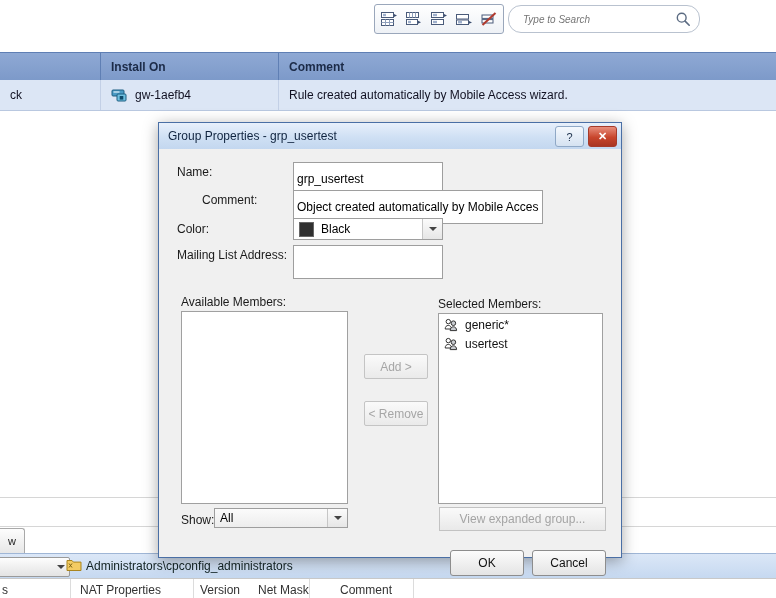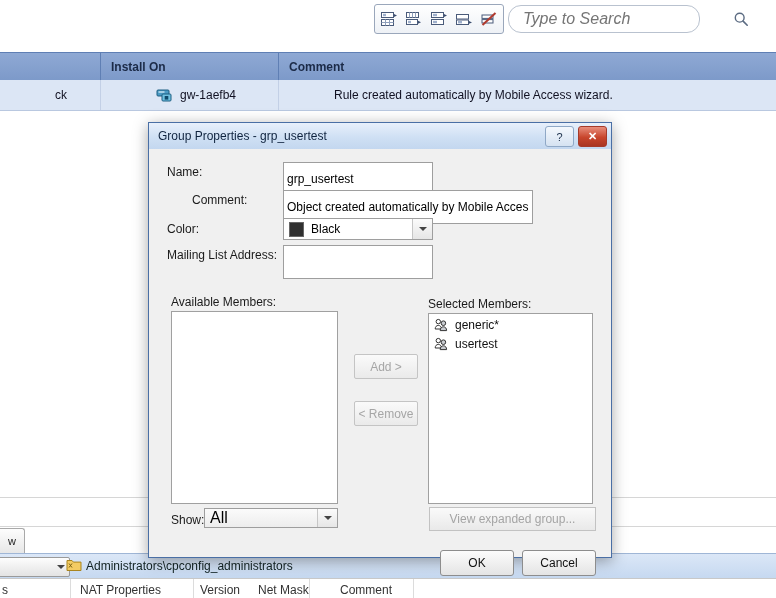--- a/index.html
+++ b/index.html
@@ -28,40 +28,40 @@
     padding:0;position:relative;
   }
 
   .search-wrap{
     position:absolute;left:508px;top:5px;width:170px;height:26px;
     border:1px solid #b9c2cf;border-radius:13px;background:#fff;
     display:flex;align-items:center;padding:0 8px 0 12px;
   }
   .search-input{
     border:0;outline:0;flex:1;font-family:"Liberation Sans",sans-serif;
-    font-size:16px;font-style:italic;color:#8a8f98;background:transparent;
+    font-size:10px;font-style:italic;color:#8a8f98;background:transparent;
   }
   .search-icon{width:16px;height:16px;flex:0 0 16px;}
 
   
   .rules-header{
     position:absolute;left:0;top:52px;width:776px;height:28px;
     background:linear-gradient(#8fa9d4,#7c99c9);
     border-top:1px solid #5f7fb4;border-bottom:1px solid #5f7fb4;
     color:#1b2a47;font-weight:bold;font-size:12px;
   }
   .rules-header .cell{position:absolute;top:0;height:28px;display:flex;align-items:center;padding-left:10px;}
   .col-div{position:absolute;top:0;width:1px;height:28px;background:#5f7fb4;}
 
   .rules-row{
     position:absolute;left:0;top:80px;width:776px;height:30px;
     background:#dce6f5;border-bottom:1px solid #b9c8e0;
     font-size:12px;color:#112;
   }
-  .rules-row .cell{position:absolute;top:0;height:30px;display:flex;align-items:center;padding-left:10px;gap:6px;margin-left:45px;}
+  .rules-row .cell{position:absolute;top:0;height:30px;display:flex;align-items:center;padding-left:10px;gap:6px;}
   .rowdiv{position:absolute;top:0;width:1px;height:30px;background:#c3d0e6;}
   .gw-icon{width:18px;height:14px;flex:0 0 18px;}
 
   .white-body{position:absolute;left:0;top:111px;width:776px;height:415px;background:#fff;}
   .thin-sep{position:absolute;left:0;width:776px;height:1px;background:#d6d6d6;}
 
   
   .bottom-tab{
     position:absolute;left:0;top:528px;width:24px;height:24px;
     background:linear-gradient(#fdfdfd,#e7e7e7);
@@ -86,21 +86,21 @@
   .bottom-headers{
     position:absolute;left:0;top:578px;width:776px;height:20px;
     background:#ffffff;border-top:1px solid #c8c8c8;
     font-size:12px;color:#333;
   }
   .bottom-headers .bh{position:absolute;top:4px;white-space:nowrap;}
   .bh-div{position:absolute;top:0;width:1px;height:20px;background:#dcdcdc;}
 
   
   #dialog{
-    position:absolute;left:148px;top:122px;width:462px;height:434px;
+    position:absolute;left:158px;top:122px;width:462px;height:434px;
     background:#f0f0f0;
     border:1px solid #4a6fa5;
     box-shadow:0 3px 14px rgba(0,0,0,.35);
   }
   .dlg-glow{position:absolute;inset:0;border:1px solid #a8c4e4;pointer-events:none;}
   .titlebar{
     position:absolute;left:0;top:0;width:100%;height:26px;
     background:linear-gradient(#e8f0fb,#cfe0f4 55%,#c3d7ef);
     border-bottom:1px solid #9ab4d6;
     display:flex;align-items:center;
@@ -351,21 +351,21 @@
         </svg>
         <span>usertest</span>
       </div>
     </div>
 
     <div class="mid-btn" style="left:205px;top:205px;">Add &gt;</div>
     <div class="mid-btn" style="left:205px;top:252px;">&lt; Remove</div>
 
     <div class="sect-label" style="left:22px;top:364px;">Show:</div>
     <div class="fcombo" style="left:55px;top:359px;width:134px;height:20px;background:linear-gradient(#fbfbfb,#ededed);">
-      <span style="margin-left:5px;font-size:16px;">All</span>
+      <span style="margin-left:5px;font-size:12px;">All</span>
       <span class="combo-arrow">
         <span class="arrow-dn"></span>
       </span>
     </div>
 
     <div class="wide-btn" style="left:280px;top:358px;width:165px;">View expanded group...</div>
 
     <div class="dlg-btn" style="left:373px;top:401px;">Cancel</div>
     <div class="dlg-btn" style="left:291px;top:401px;">OK</div>
   </div>

